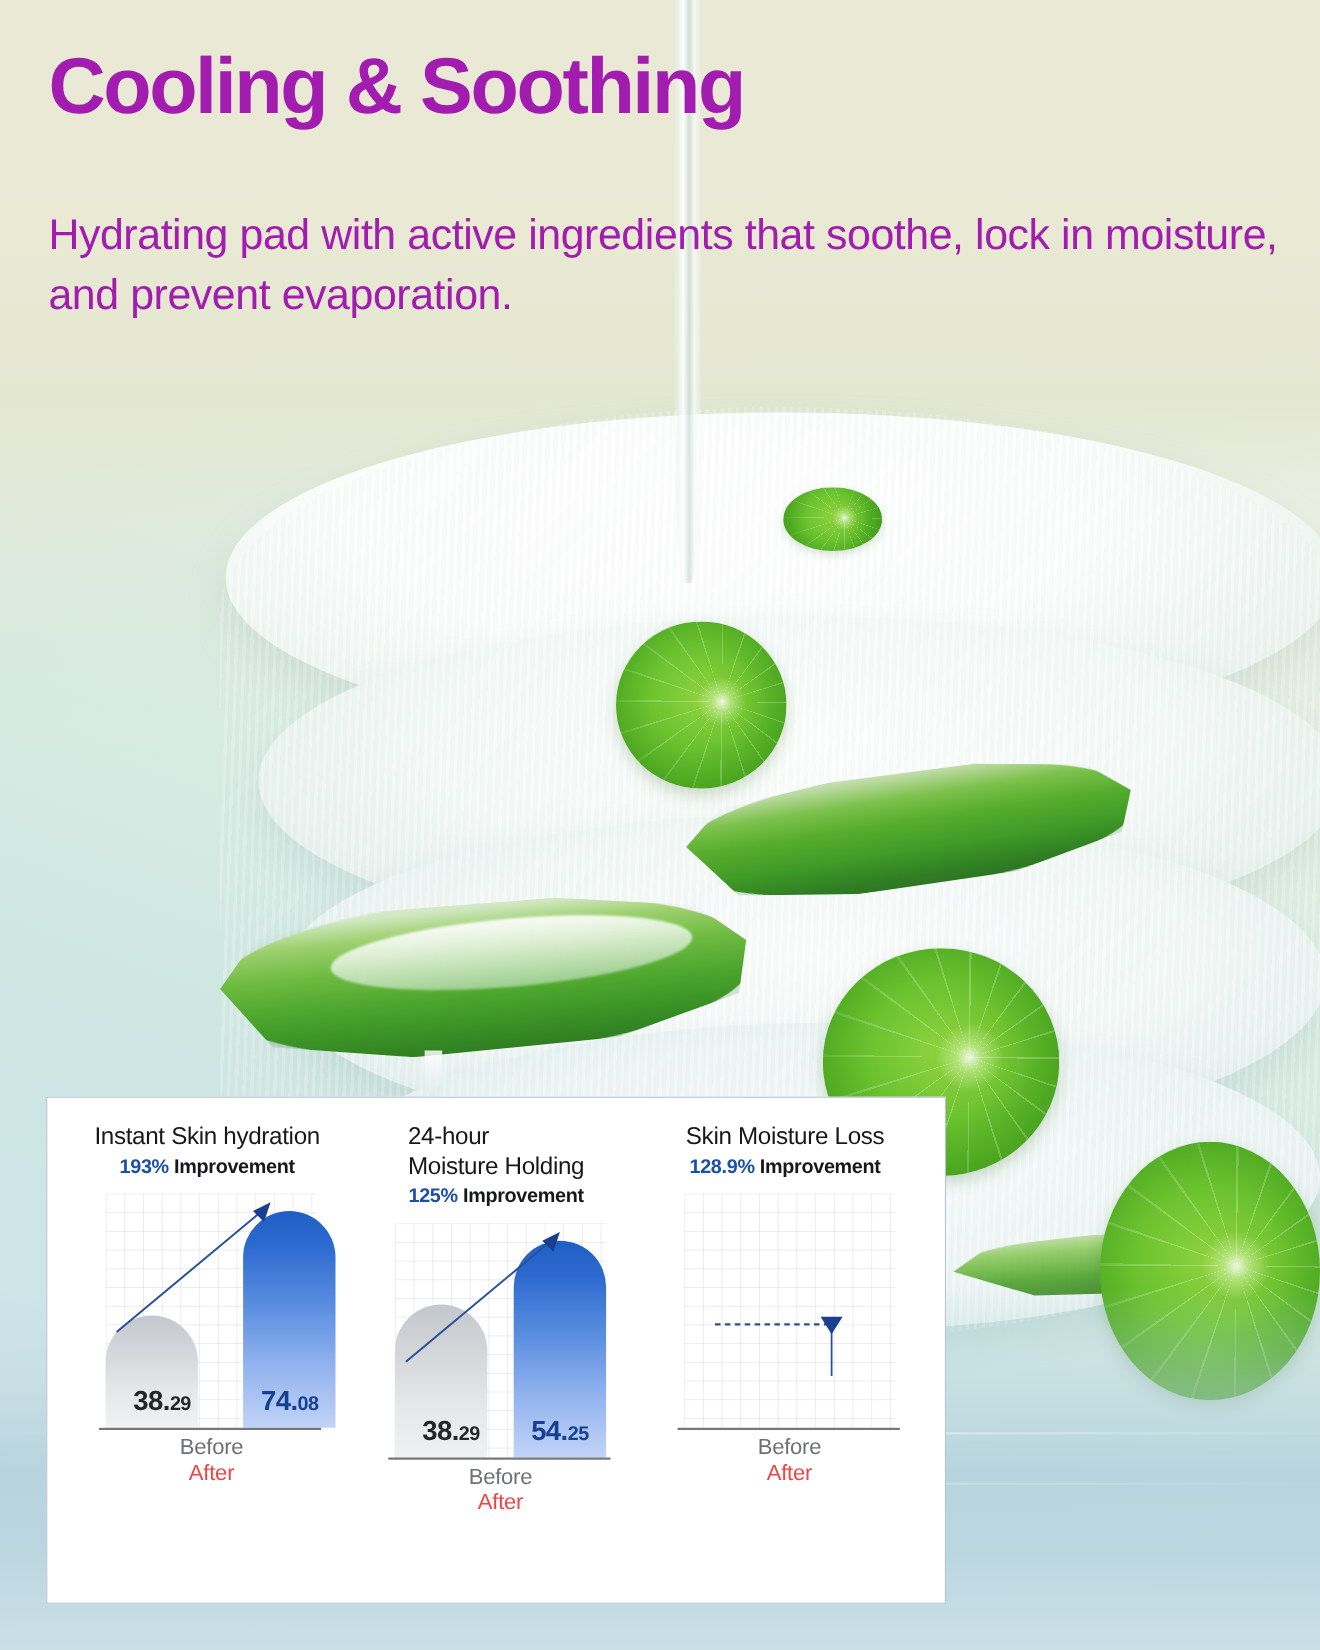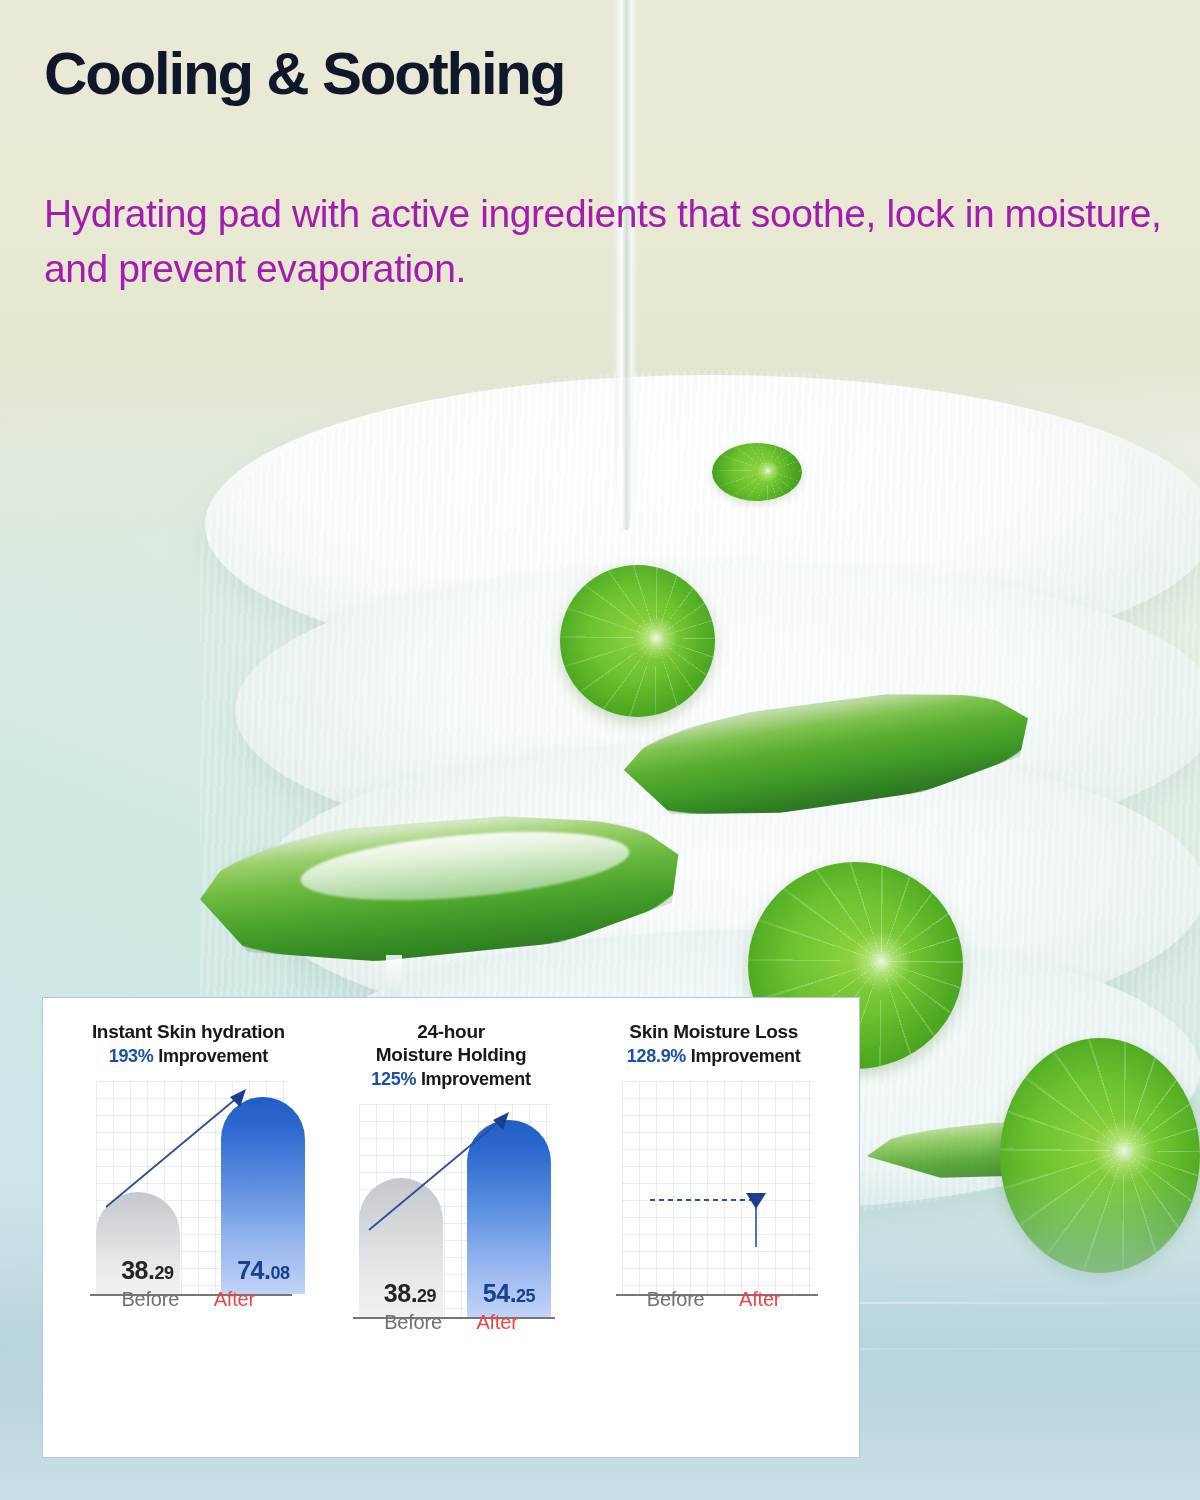--- a/index.html
+++ b/index.html
@@ -186,22 +186,22 @@
   }
   .leaf.l1 { left: 560px; top: 565px; width: 155px; height: 152px; }
   .leaf.l2 { left: 712px; top: 443px; width: 90px; height: 58px;
     box-shadow: 0 3px 8px rgba(70,120,50,.2); }
   .leaf.l3 { left: 748px; top: 862px; width: 215px; height: 207px; }
   .leaf.l4 { left: 1000px; top: 1038px; width: 200px; height: 235px; }
 
   
   .headline {
     position: absolute; left: 44px; top: 42px;
-    font-size: 60px; font-weight: 700; letter-spacing: -2.2px;
-    color: #0f172a; line-height: 1.05;
+    font-size: 72px; font-weight: 700; letter-spacing: -2.2px;
+    color: #a21caf; line-height: 1.05;
     white-space: nowrap;
   }
   .subhead {
     position: absolute; left: 44px; top: 186px; width: 1130px;
     font-size: 39px; font-weight: 400; color: #a21caf;
     line-height: 1.42; letter-spacing: -0.4px;
   }
 
   
   .stats-panel {
@@ -213,22 +213,22 @@
     display: flex;
     padding: 22px 14px 14px 14px;
   }
   .stat-col {
     flex: 1;
     display: flex;
     flex-direction: column;
     align-items: center;
   }
   .stat-title {
-    font-size: 19px; font-weight: 700; color: #16181c;
-    text-align: center; line-height: 1.22; letter-spacing: -0.3px;
+    font-size: 22px; font-weight: 400; color: #16181c;
+    text-align: left; line-height: 1.22; letter-spacing: -0.3px;
     white-space: pre-line;
   }
   .stat-sub {
     margin-top: 3px;
     font-size: 18px; font-weight: 600; color: #16181c;
     text-align: center; letter-spacing: -0.3px;
   }
   .stat-sub .pct { color: #1b50a8; }
 
   
@@ -284,25 +284,26 @@
     left: 0; right: 0; bottom: 9px;
     text-align: center;
     font-size: 25px; font-weight: 700;
     letter-spacing: -0.5px;
   }
   .bar-val .dec { font-size: 18px; font-weight: 700; }
   .bar.before .bar-val { color: #232528; padding-left: 18px; }
   .bar.after  .bar-val { color: #16418f; }
   .tick-row {
     position: absolute;
-    left: 16px; right: 8px; bottom: 16px;
+    left: 16px; right: 8px; bottom: 0;
     height: 28px;
     display: flex;
-    justify-content: center;
+    justify-content: space-between;
     align-items: center;
+    flex-direction: column;
   }
   .tick {
     width: 84px; text-align: center;
     font-size: 20px; letter-spacing: -0.2px;
   }
   .tick.before { color: #6d7075; font-weight: 400; }
   .tick.after  { color: #ef4444; font-weight: 400; }
 
   .trend { position: absolute; inset: 0; pointer-events: none; }
 </style>

